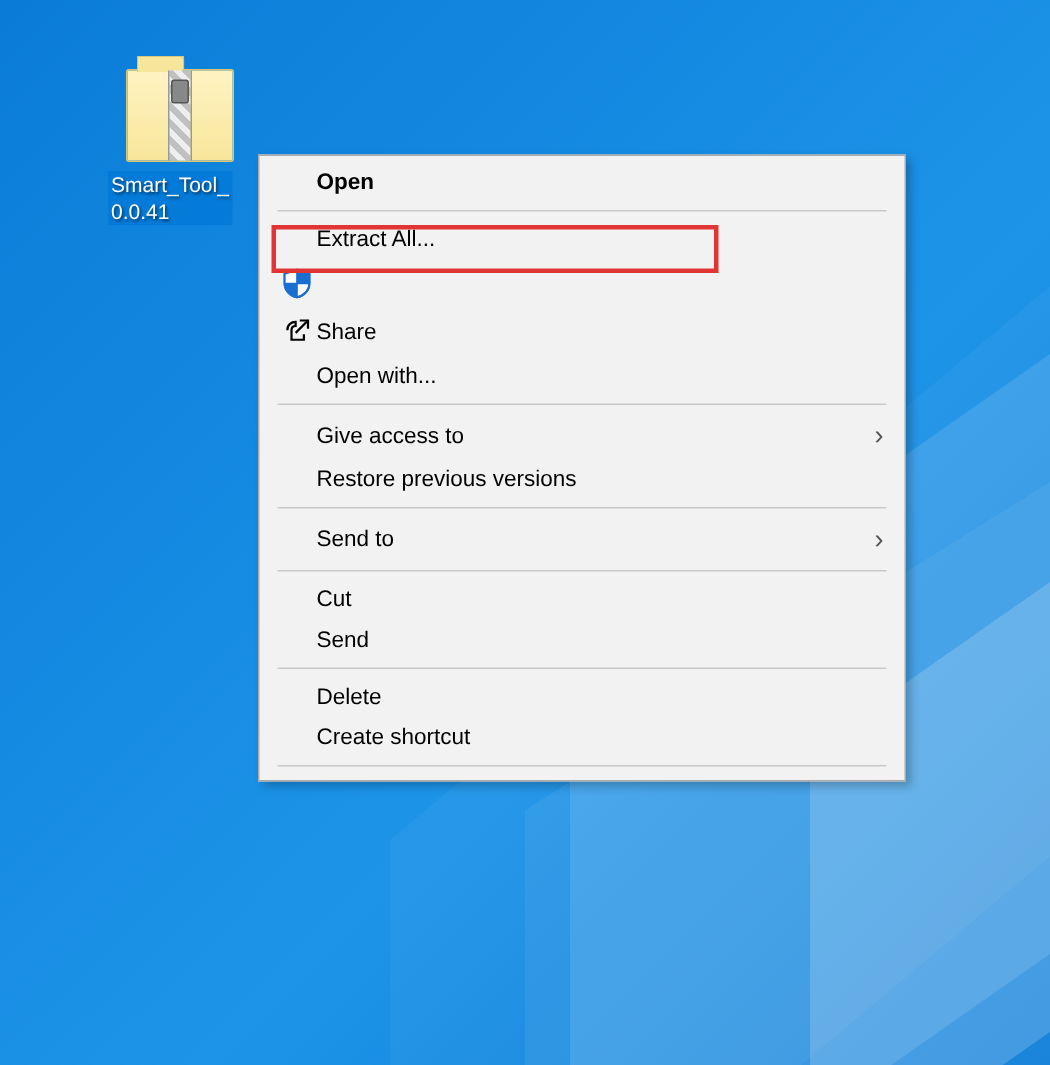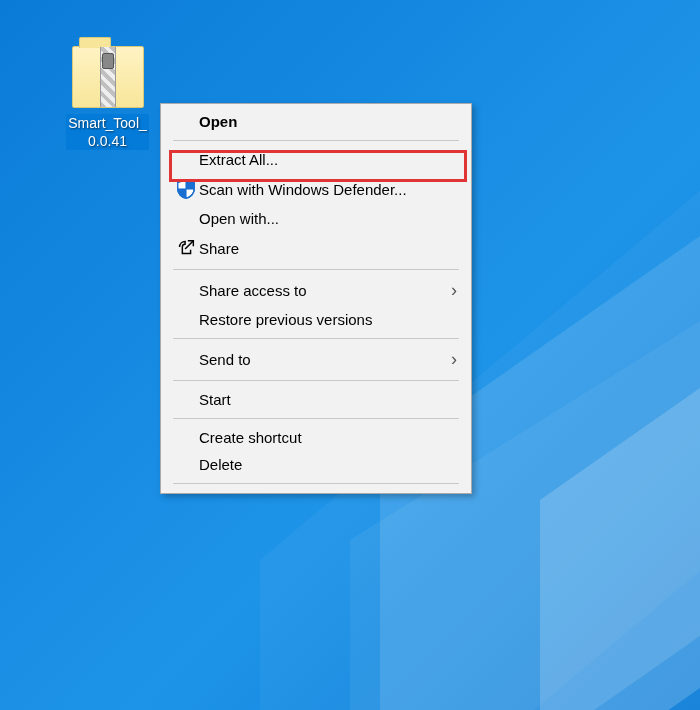--- a/index.html
+++ b/index.html
@@ -20,24 +20,24 @@
     background: rgba(255,255,255,0.12);
     transform-origin: bottom left;
   }
   .beam1 { width: 600px; height: 400px; left: 380px; top: 460px; transform: skewY(-35deg); }
   .beam2 { width: 600px; height: 300px; left: 540px; top: 500px; transform: skewY(-35deg); background: rgba(255,255,255,0.18);}
   .beam3 { width: 600px; height: 420px; left: 350px; top: 540px; transform: skewY(-32deg); opacity:0.5;}
   .beam4 { width: 600px; height: 380px; left: 260px; top: 560px; transform: skewY(-40deg); opacity:0.35;}
 
   .icon-wrap {
     position: absolute;
-    left: 60px;
+    left: 72px;
     top: 46px;
     width: 95px;
-    text-align: center;
+    text-align: left;
     cursor: pointer;
   }
   .zip-box {
     width: 72px;
     height: 62px;
     margin: 0 auto 6px auto;
     background: linear-gradient(#fff3c3, #f7e69a);
     border: 1px solid #d8c878;
     border-radius: 2px;
     position: relative;
@@ -77,23 +77,23 @@
     line-height: 1.3;
     text-shadow: 1px 1px 2px rgba(0,0,0,0.6);
     background: rgba(0,120,215,0.7);
     display: inline-block;
     padding: 0 2px;
     word-break: break-all;
   }
 
   .context-menu {
     position: absolute;
-    left: 160px;
+    left: 172px;
     top: 103px;
-    width: 312px;
+    width: 432px;
     background: #f2f2f2;
     border: 1px solid #aaa;
     box-shadow: 3px 3px 6px rgba(0,0,0,0.25);
     padding: 4px 2px;
   }
   .menu-item {
     display: flex;
     align-items: center;
     padding: 5px 12px 5px 10px;
     cursor: pointer;
@@ -167,78 +167,81 @@
       <svg class="shield-svg" viewBox="0 0 24 24">
         <path d="M12 2 L21 5 V12 C21 17 17 21 12 22 C7 21 3 17 3 12 V5 Z" fill="#fff" stroke="#1a6fd1" stroke-width="1.5"></path>
         <path d="M12 2 L21 5 V12 L12 12 Z" fill="#1a6fd1"></path>
         <path d="M12 12 L3 12 V5 L12 2 Z" fill="#fff" stroke="#1a6fd1" stroke-width="0"></path>
         <path d="M12 12 L12 22 C7 21 3 17 3 12 Z" fill="#1a6fd1"></path>
         <path d="M12 2 L21 5 V12 C21 17 17 21 12 22 C7 21 3 17 3 12 V5 Z" fill="none" stroke="#1a6fd1" stroke-width="1.5"></path>
         <line x1="12" y1="2" x2="12" y2="22" stroke="#1a6fd1" stroke-width="1.2"></line>
         <line x1="3" y1="12" x2="21" y2="12" stroke="#1a6fd1" stroke-width="1.2"></line>
       </svg>
     </span>
-    <span class="label">Scan with Windows Defender...</span>
-  </div>
-
-  <div class="menu-item">
-    <span class="ico"></span>
-    <span class="label">Open with...</span>
   </div>
 
   <div class="menu-item">
     <span class="ico">
       <svg class="share-svg" viewBox="0 0 24 24">
         <path d="M14 4 L20 4 L20 10"></path>
         <path d="M20 4 L11 13"></path>
         <path d="M5 11 C5 7 8 5 11 5 L11 8 C9 8 8 9 8 11 L8 18 L17 18 L17 14"></path>
       </svg>
     </span>
     <span class="label">Share</span>
   </div>
 
-  <div class="divider"></div>
-
-  <div class="menu-item">
-    <span class="ico"></span>
-    <span class="label">Share access to</span>
+  <div class="menu-item">
+    <span class="ico"></span>
+    <span class="label">Open with...</span>
+  </div>
+
+  <div class="divider"></div>
+
+  <div class="menu-item">
+    <span class="ico"></span>
+    <span class="label">Give access to</span>
     <span class="chevron">›</span>
   </div>
 
   <div class="menu-item">
     <span class="ico"></span>
     <span class="label">Restore previous versions</span>
   </div>
 
   <div class="divider"></div>
 
   <div class="menu-item">
     <span class="ico"></span>
     <span class="label">Send to</span>
     <span class="chevron">›</span>
   </div>
 
   <div class="divider"></div>
 
-
-  <div class="menu-item">
-    <span class="ico"></span>
-    <span class="label">Start</span>
-  </div>
-
-  <div class="divider"></div>
+  <div class="menu-item">
+    <span class="ico"></span>
+    <span class="label">Cut</span>
+  </div>
+
+  <div class="menu-item">
+    <span class="ico"></span>
+    <span class="label">Send</span>
+  </div>
+
+  <div class="divider"></div>
+
+  <div class="menu-item">
+    <span class="ico"></span>
+    <span class="label">Delete</span>
+  </div>
 
   <div class="menu-item">
     <span class="ico"></span>
     <span class="label">Create shortcut</span>
-  </div>
-
-  <div class="menu-item">
-    <span class="ico"></span>
-    <span class="label">Delete</span>
   </div>
 
 
   <div class="divider"></div>
 
 
   <div class="highlight-box" style="left:8px; top:46px; width:298px; height:32px;"></div>
 </div>
 
 </body></html>

